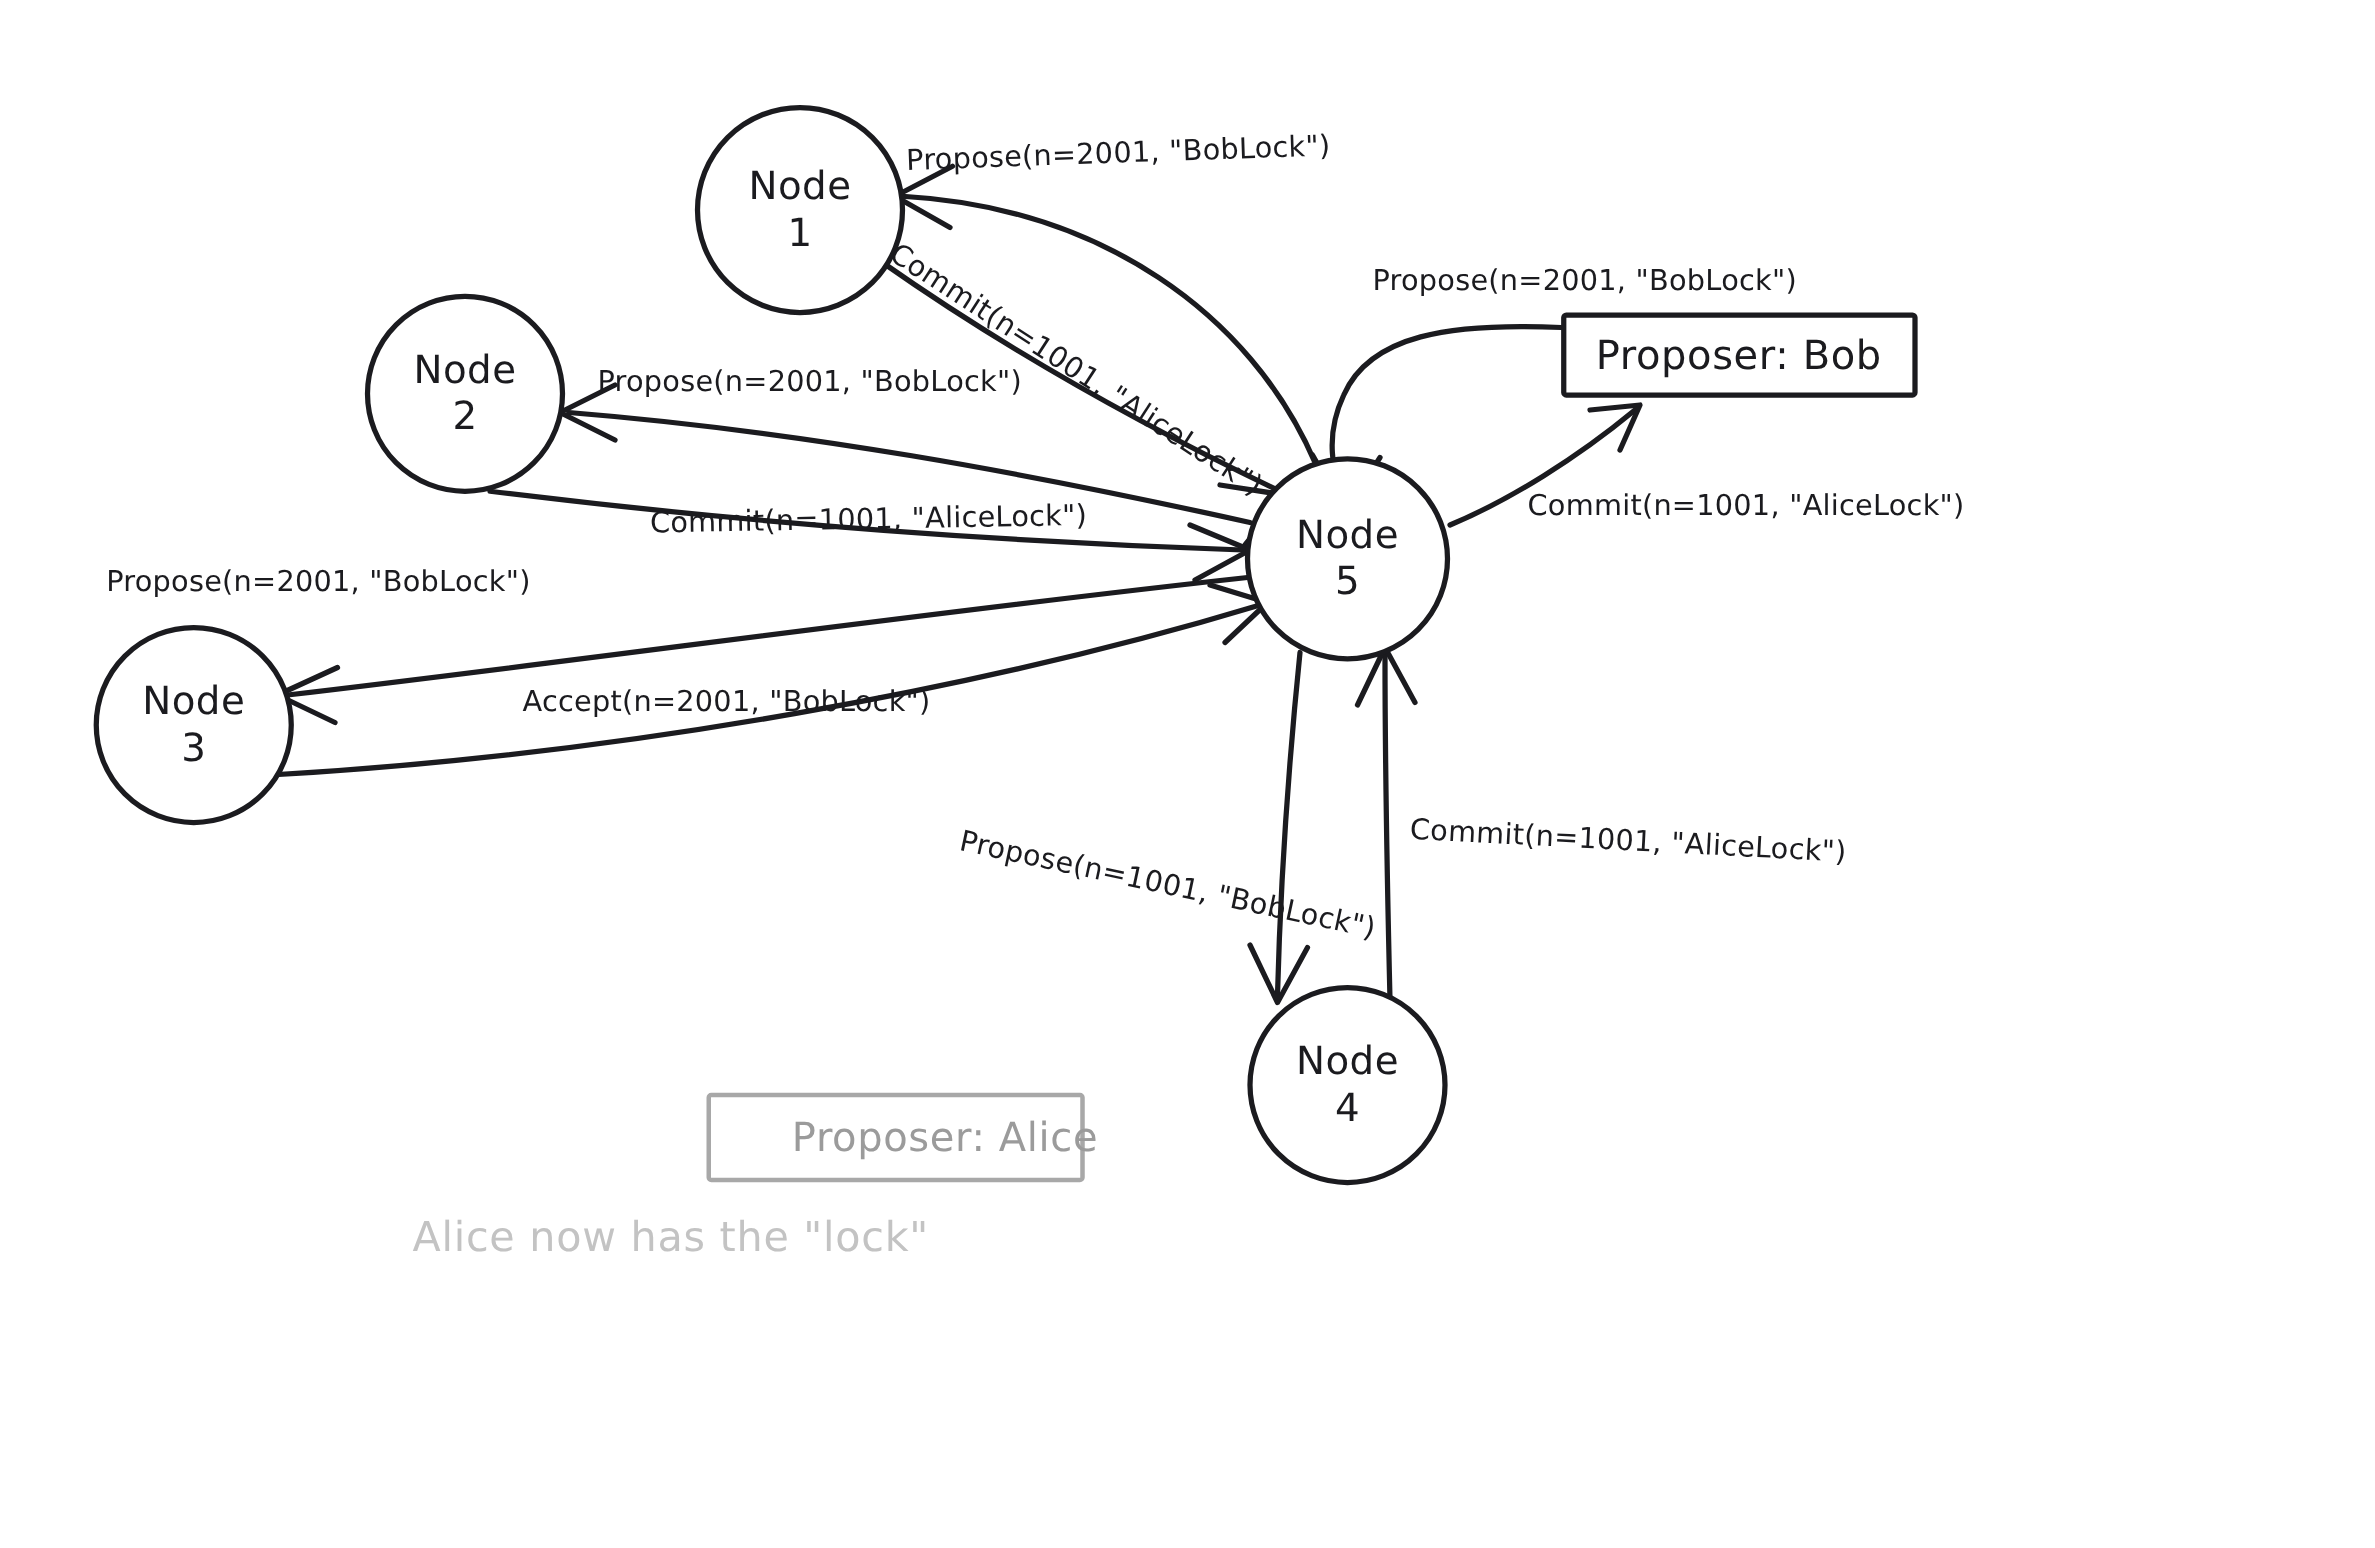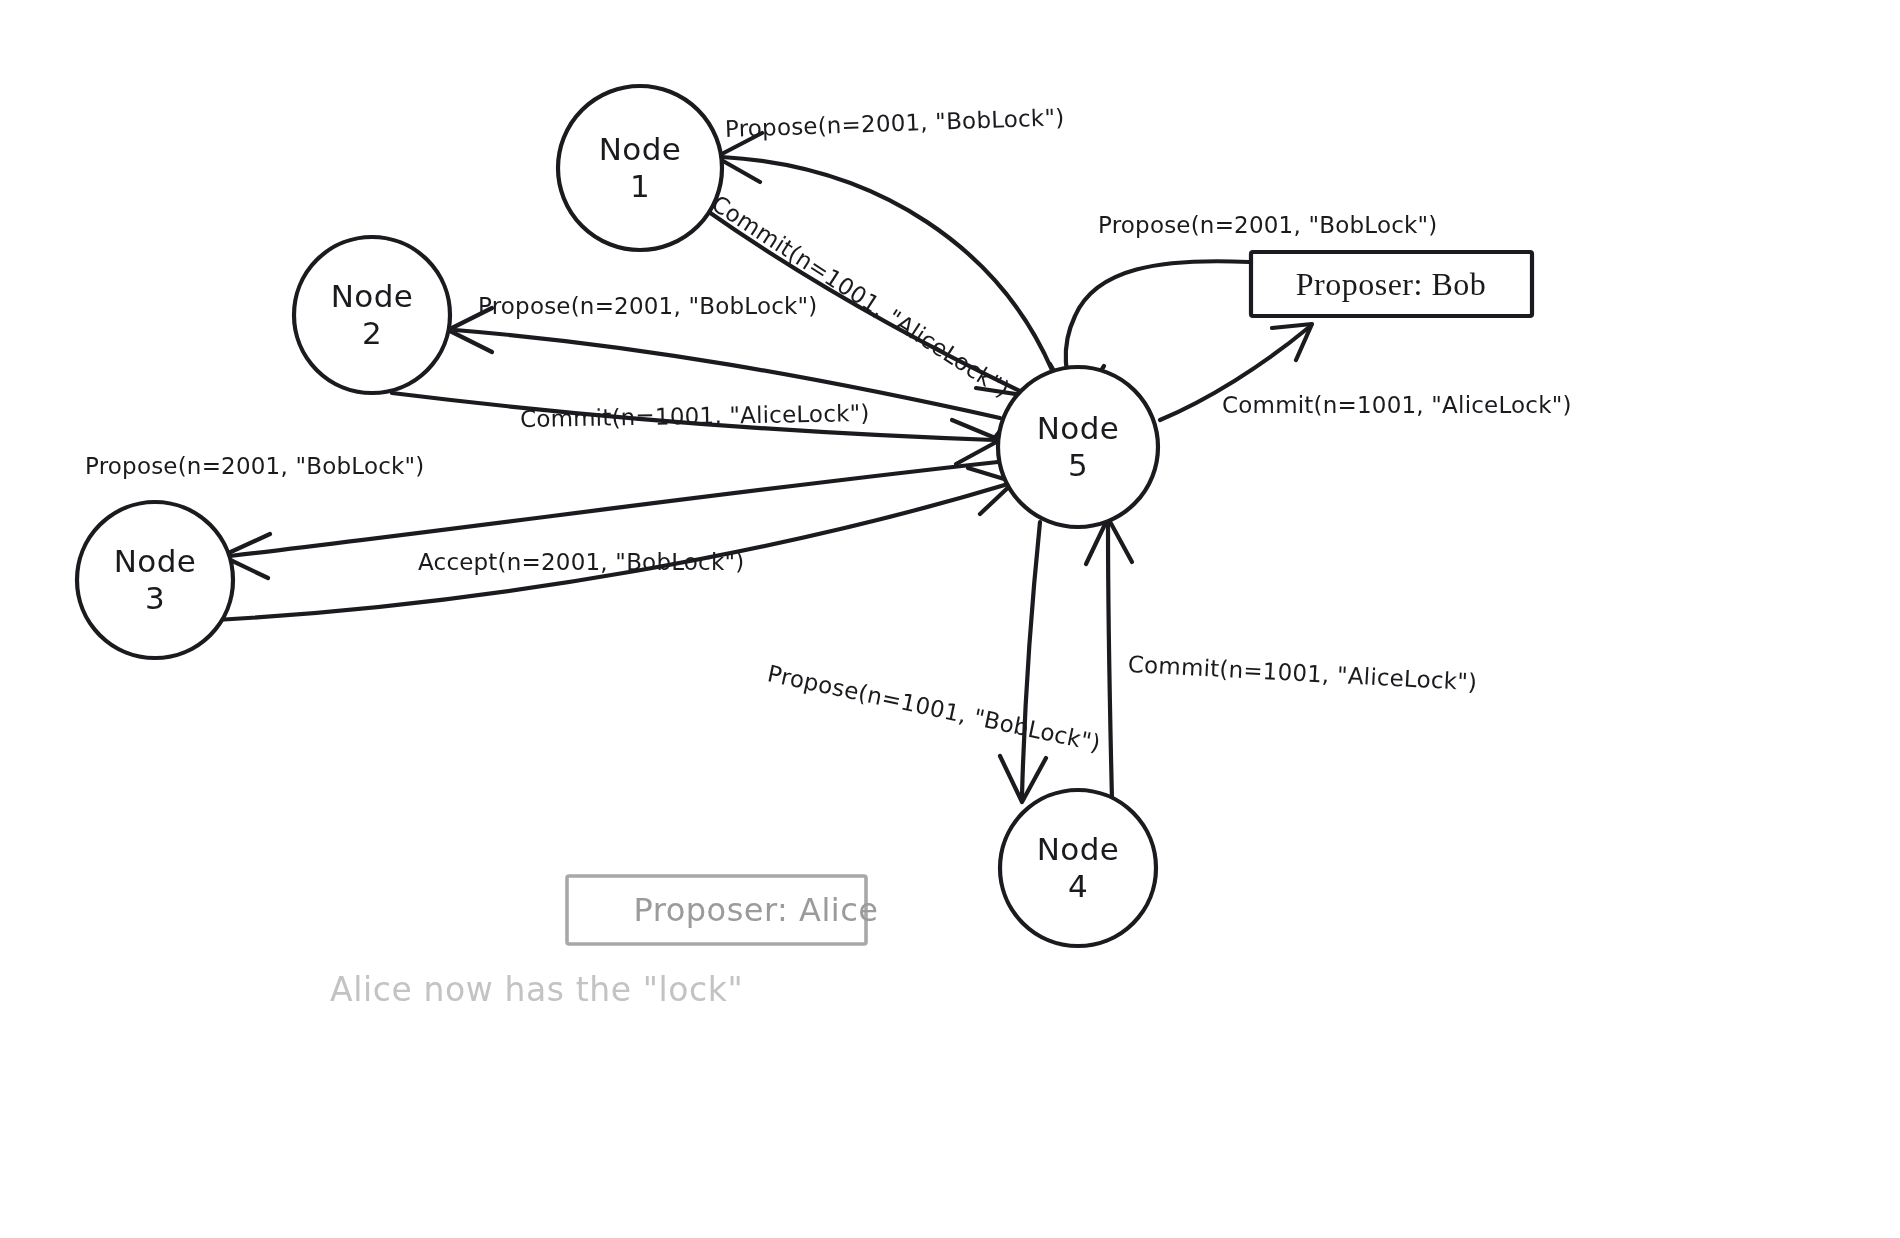--- a/index.html
+++ b/index.html
@@ -185,21 +185,21 @@
   </div>
   <div class="node-label" style="left:1078px; top:868px;">
     <div>Node</div>
     <div>4</div>
   </div>
   <div class="node-label" style="left:1078px; top:447px;">
     <div>Node</div>
     <div>5</div>
   </div>
 
-  <div class="box-label" style="left:1391px; top:284px;font-family:Liberation Serif, serif;">Proposer: Bob</div>
+  <div class="box-label" style="left:1391px; top:284px;">Proposer: Bob</div>
   <div class="box-label muted" style="left:716px; top:910px;">Proposer: Alice</div>
 
   <div class="edge-label" style="left:725px; top:116px; transform: rotate(-2deg);">Propose(n=2001, "BobLock")</div>
 
   <div class="edge-label" style="left:714px; top:188px; transform: rotate(33deg);">Commit(n=1001, "AliceLock")</div>
 
   <div class="edge-label" style="left:478px; top:293px; transform: rotate(0deg);">Propose(n=2001, "BobLock")</div>
 
   <div class="edge-label" style="left:520px; top:406px; transform: rotate(-1deg);">Commit(n=1001, "AliceLock")</div>
 

